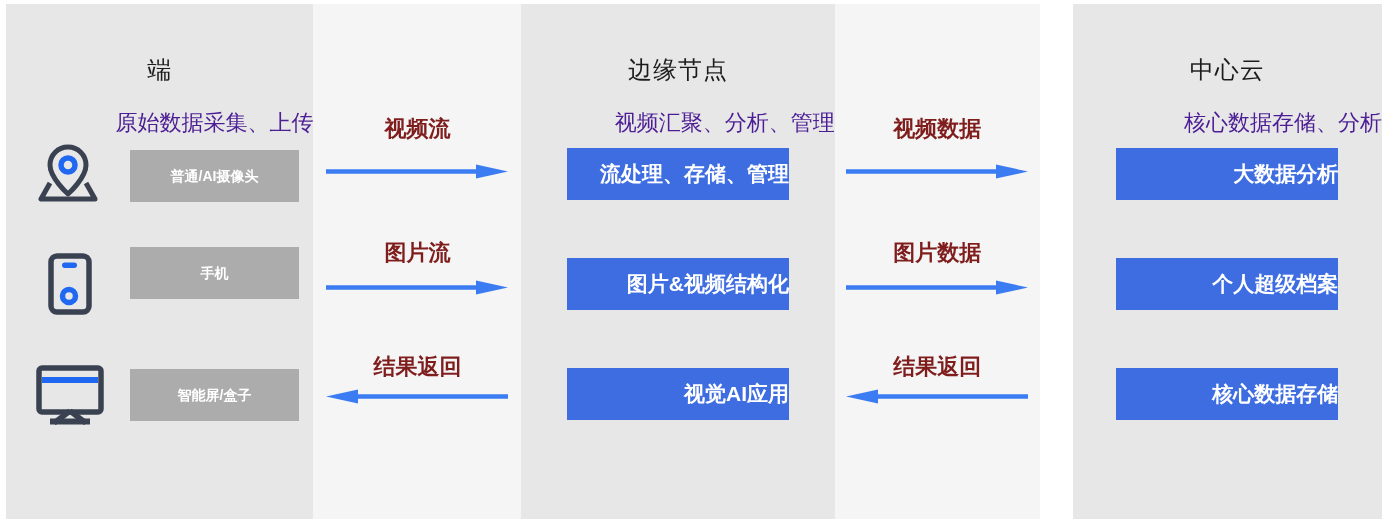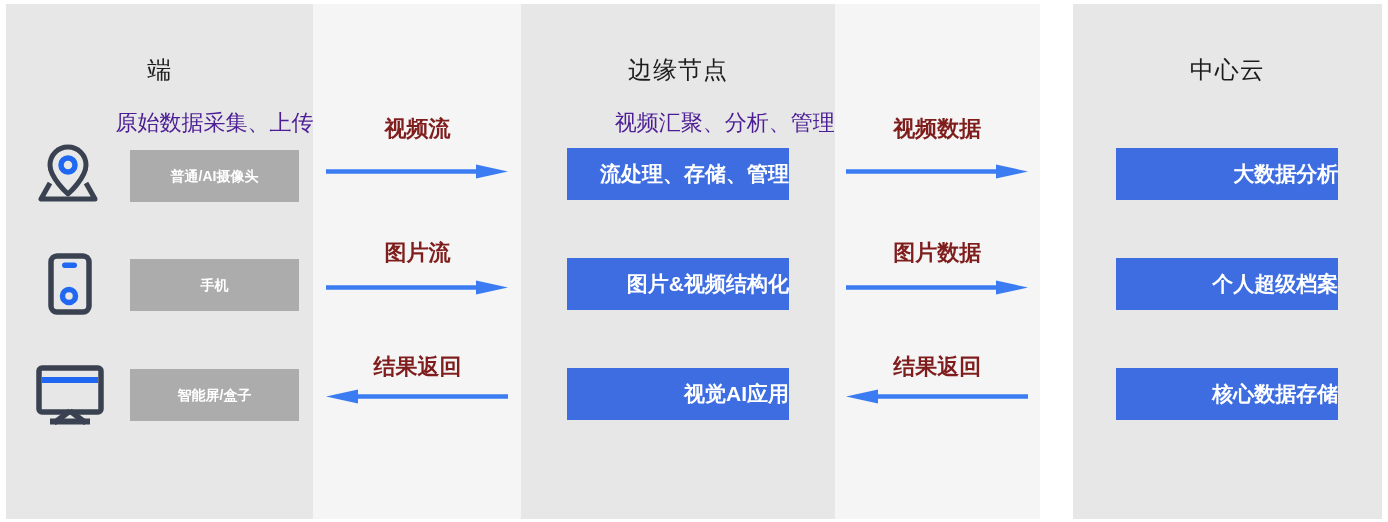--- a/index.html
+++ b/index.html
@@ -20,21 +20,21 @@
   .col-sub   { position:absolute; top:104px; left:0; width:100%; height:30px;
                text-align:right; font-size:22px; color:#4c1d95; }
 
   
   .dev-icon { position:absolute; }
   .dev-icon.r1 { left:27px; top:140px; }
   .dev-icon.r2 { left:42px; top:249px; }
   .dev-icon.r3 { left:30px; top:361px; }
   .dev-box { position:absolute; left:124px; width:169px; height:52px; background:#ACACAC;
              color:#ffffff; font-size:14px; font-weight:bold; text-align:center; line-height:52px; }
-  .dev-box.r1 { top:146px; } .dev-box.r2 { top:255px;text-align:center; } .dev-box.r3 { top:365px; }
+  .dev-box.r1 { top:146px; } .dev-box.r2 { top:243px;text-align:center; } .dev-box.r3 { top:365px; }
 
   
   .mod-box { position:absolute; left:50%; transform:translateX(-50%); width:222px; height:52px;
              background:#3D6DE1; color:#ffffff; font-size:21px; font-weight:600;
              text-align:right; line-height:52px; }
   .mod-box.r1 { top:144px; } .mod-box.r2 { top:254px; } .mod-box.r3 { top:364px; }
 
   
   .flow-label { position:absolute; left:0; width:100%; height:30px; text-align:center;
                 font-size:22px; font-weight:bold; color:#7f1d1d; }
@@ -137,18 +137,19 @@
     <div class="flow-arrow r3">
       <svg width="182" height="15" viewBox="0 0 182 15">
         <line x1="30" y1="7.5" x2="182" y2="7.5" stroke="#3B7CF2" stroke-width="4.5"></line>
         <polygon points="32,0.5 0,7.5 32,14.5" fill="#3B7CF2"></polygon>
       </svg>
     </div>
   </div>
 
   <div class="col col-cloud">
     <div class="col-title">中心云</div>
+    <div class="col-sub">核心数据存储、分析</div>
     <div class="mod-box r1">大数据分析</div>
     <div class="mod-box r3">核心数据存储</div>
     <div class="mod-box r2">个人超级档案</div>
   </div>
 
 </div>
 
 </body></html>

